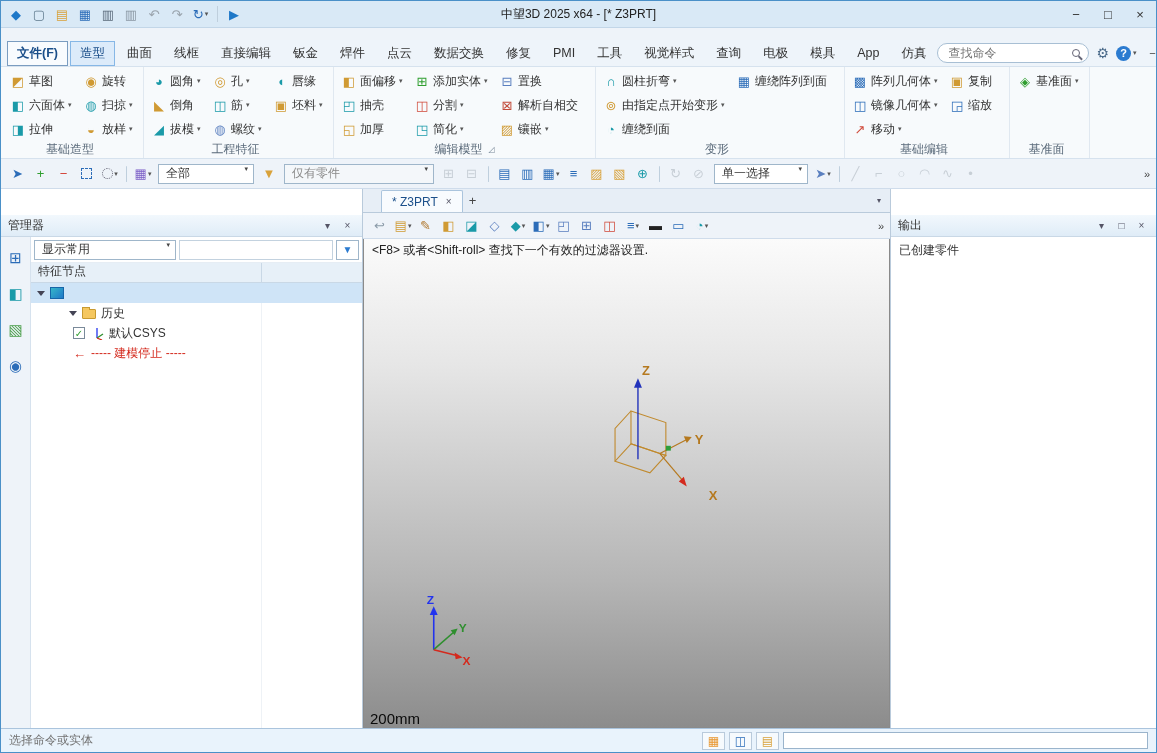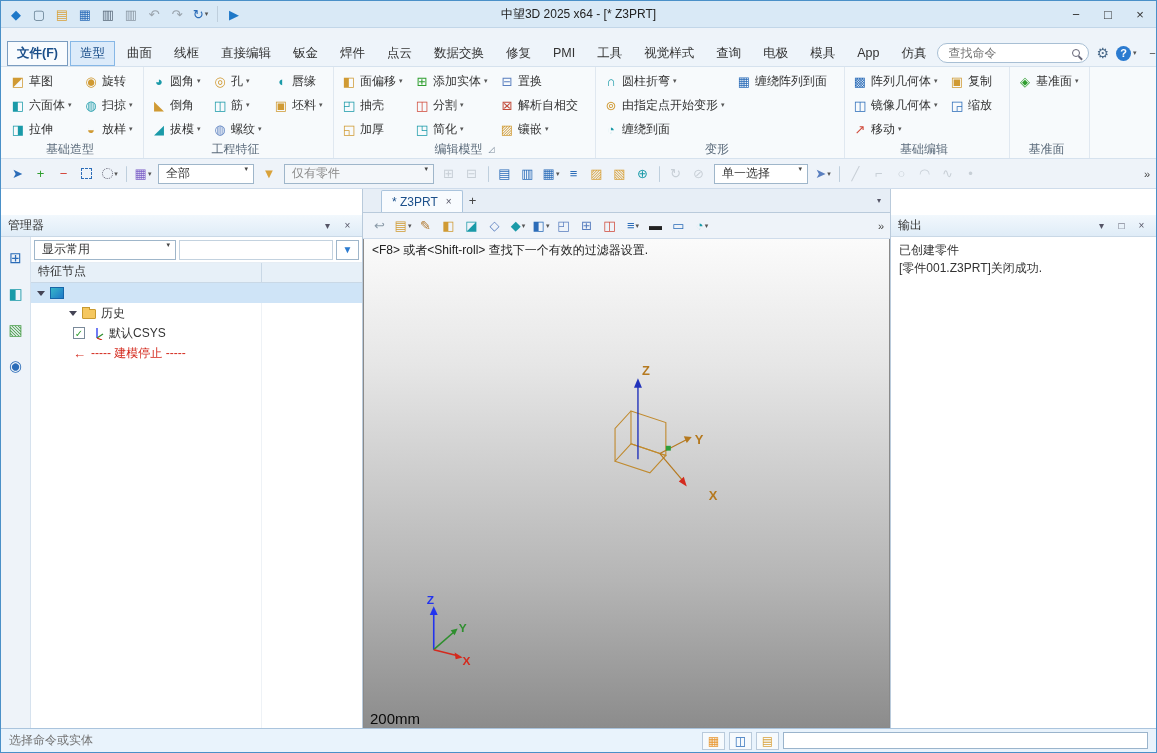--- a/index.html
+++ b/index.html
@@ -802,21 +802,20 @@
         <span class="panel-title" data-name="output-title">输出</span>
         <span class="panel-hicons">
           <span class="phbtn" data-name="output-pin-icon">▾</span>
           <span class="phbtn" data-name="output-maximize-icon">□</span>
           <span class="phbtn" data-name="output-close-icon">×</span>
         </span>
       </div>
       <div class="output-body" data-name="output-log">
 
       <div class="output-line" data-name="output-line">已创建零件</div>
-          <div class="output-line" data-name="output-line">[零件001.Z3PRT]关闭成功.</div>
         </div>
     </div>
   </div>
 
   <div class="statusbar" data-name="status-bar">
     <span class="status-msg" data-name="status-message">选择命令或实体</span>
     <span class="status-right">
       <span style="display:flex;gap:4px;">
 
       <span class="stbtn" data-name="table-toggle-icon">

